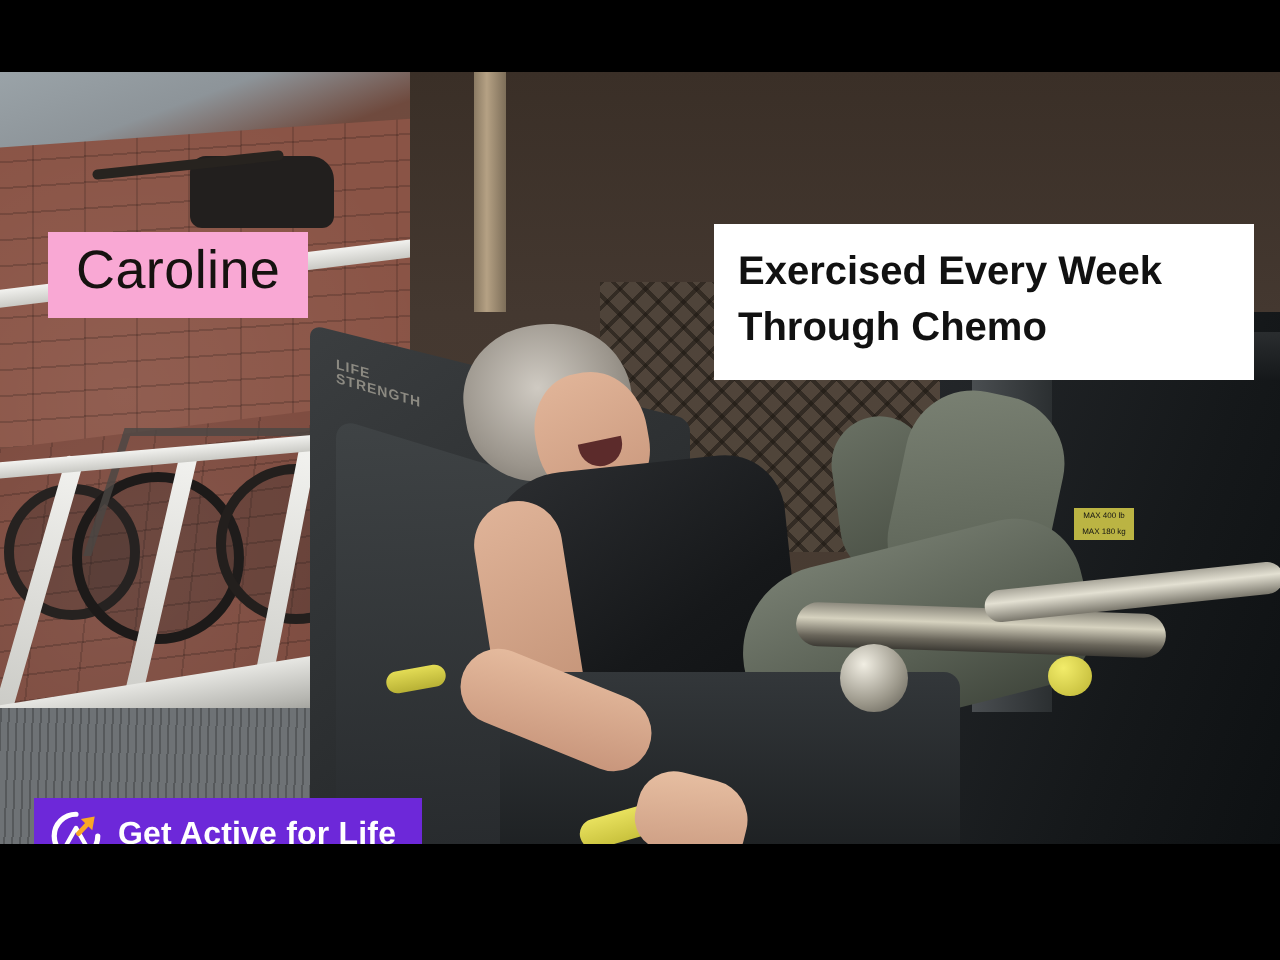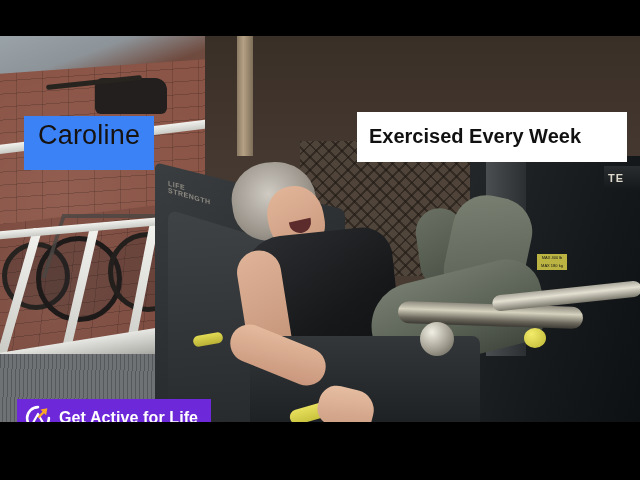--- a/index.html
+++ b/index.html
@@ -371,22 +371,22 @@
     left: 458px; top: 256px;
     width: 50px; height: 10px;
     background: #eef2f4; border-radius: 8px;
     transform: rotate(-26deg);
   }
 
   
   .name-badge {
     position: absolute;
     left: 24px; top: 80px;
-    padding: 4px 14px 20px 14px;
-    background: #3b82f6;
+    padding: 4px 14px 9px 14px;
+    background: #f9a8d4;
     z-index: 40;
   }
   .name-badge span {
     font-family: "Liberation Sans", sans-serif;
     font-size: 27px;
     font-weight: 400;
     color: #161210;
     letter-spacing: .2px;
     line-height: 30px;
     display: block;
@@ -498,20 +498,21 @@
     <div class="yellow-handle"></div>
     <div class="yellow-handle2"></div>
     <div class="hand"></div>
 
     <div class="name-badge">
       <span>Caroline</span>
     </div>
 
     <div class="title-card">
       <div class="line">Exercised Every Week</div>
+      <div class="line">Through Chemo</div>
     </div>
 
     <div class="brand-badge">
       <svg class="logo" viewBox="0 0 32 32">
         <path d="M16 2.6 A13.4 13.4 0 1 0 29.4 16" fill="none" stroke="#ffffff" stroke-width="3.2" stroke-linecap="round"></path>
         <path d="M9.5 22.5 L16 11 L22.5 22.5 Z" fill="none" stroke="#ffffff" stroke-width="2.6" stroke-linejoin="round"></path>
         <path d="M19 5.5 L27.5 4 L26 12.5 Z" fill="#f9a826"></path>
         <path d="M17.5 14.5 L25 6.5" stroke="#f9a826" stroke-width="3" stroke-linecap="round"></path>
       </svg>
       <span class="brand-text">Get Active for Life</span>

